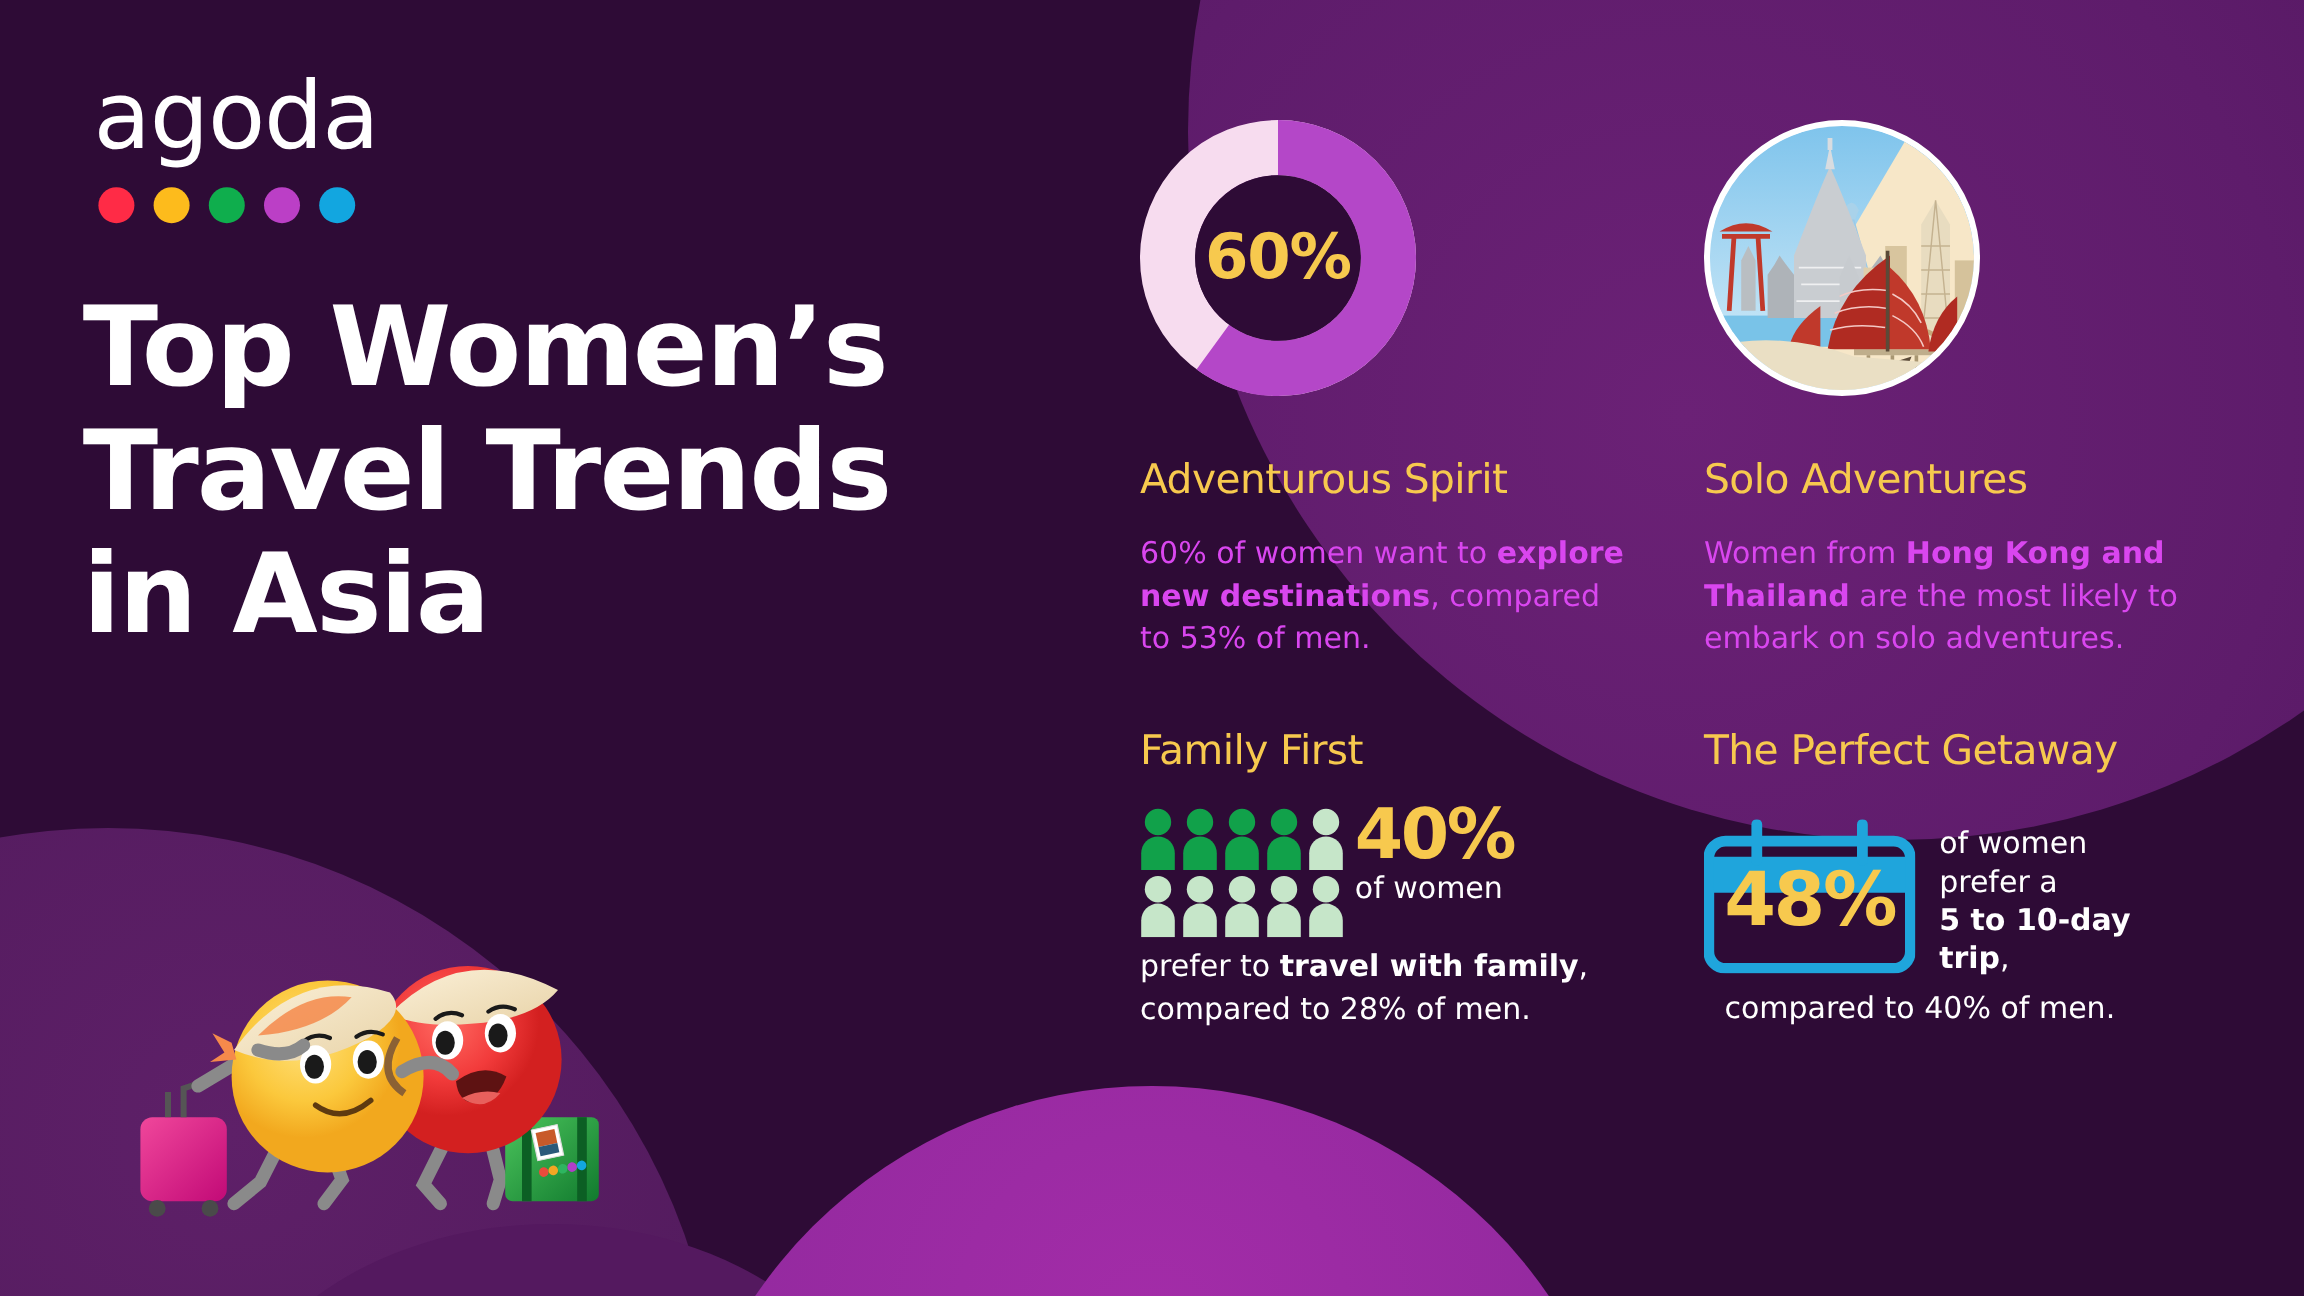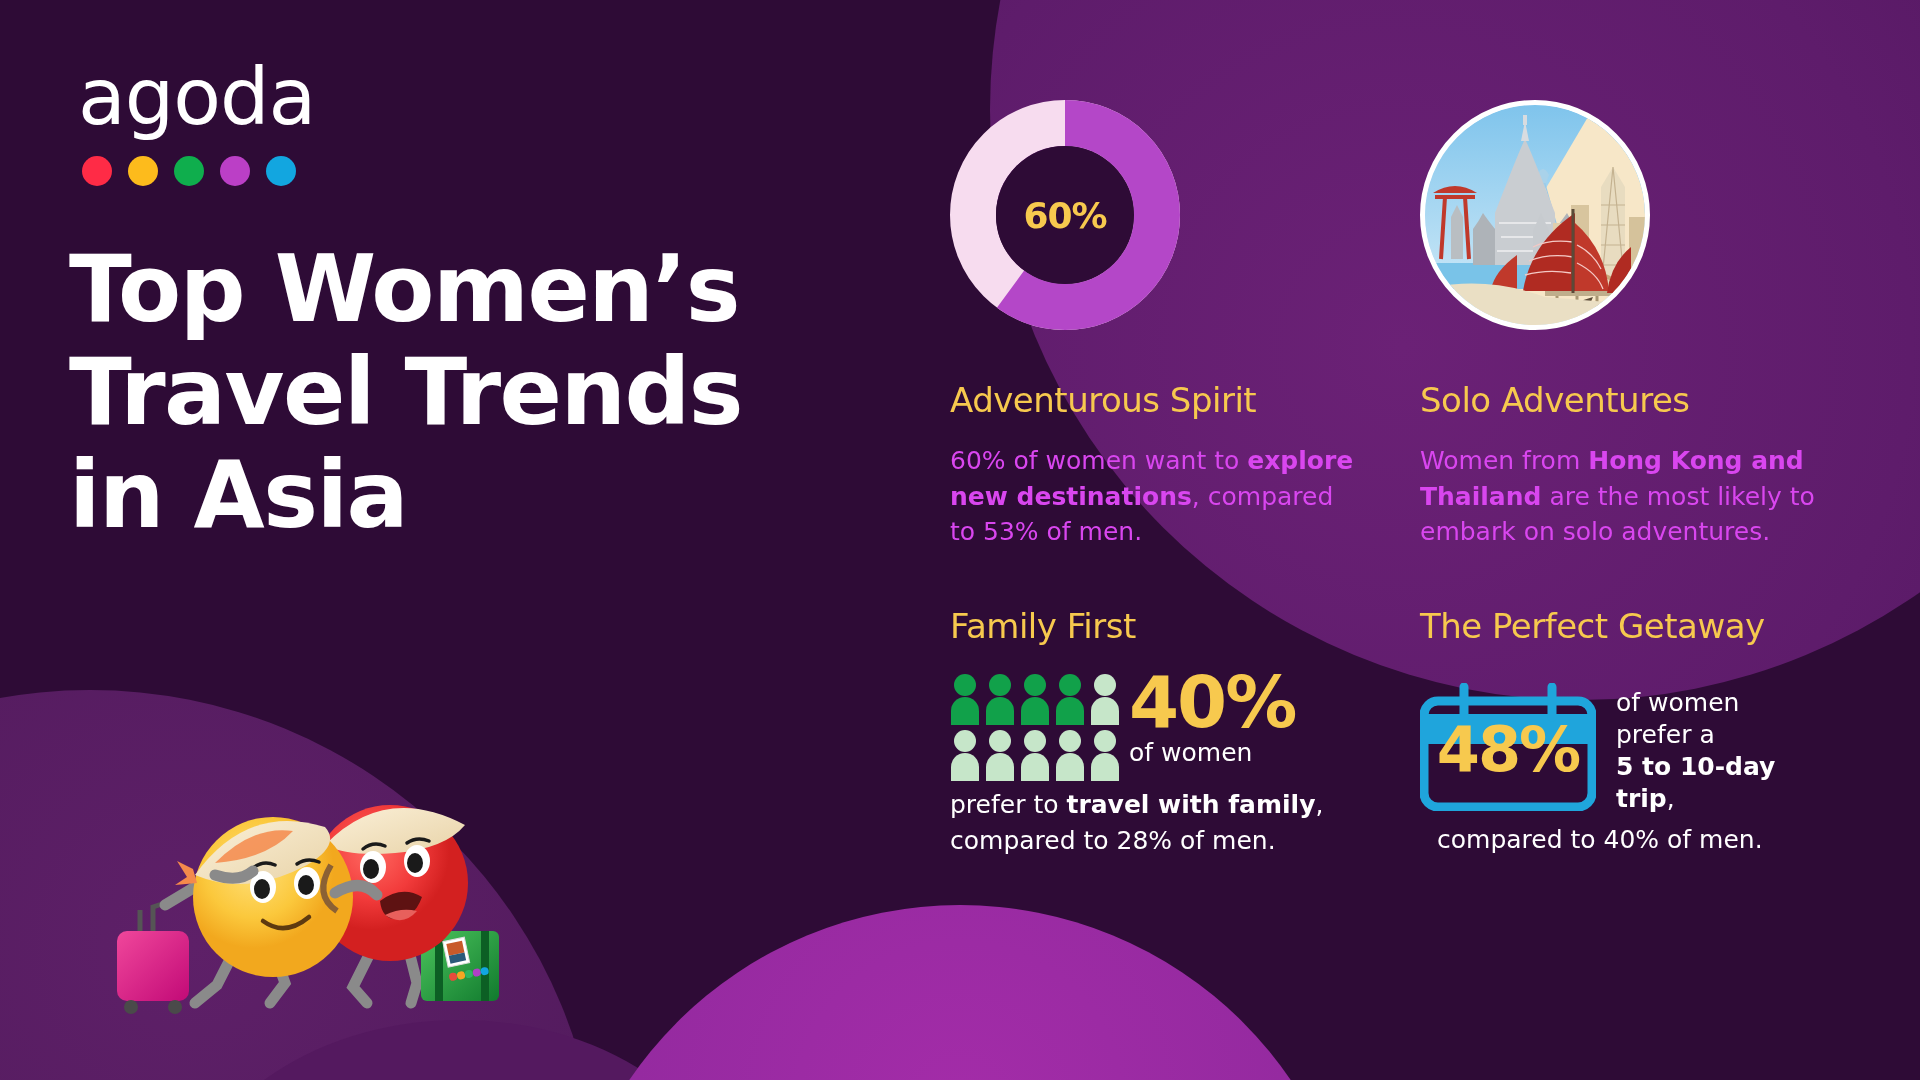--- a/index.html
+++ b/index.html
@@ -70,36 +70,36 @@
   .card-body {
     color:#d946ef; font-size:25px; line-height:1.42;
     font-family:"DejaVu Sans", sans-serif; font-weight:400;
   }
   .card-body b { font-weight:700; }
 
   
   .donut-wrap { width:230px; height:230px; position:relative; margin-bottom:52px; }
   .donut-label {
     position:absolute; inset:0; display:flex; align-items:center; justify-content:center;
-    color:#F7C94E; font-size:36px; font-weight:700;
+    color:#F7C94E; font-size:52px; font-weight:700;
     font-family:"DejaVu Sans", sans-serif; letter-spacing:-1px;
   }
 
   
   .photo-circle {
     width:230px; height:230px; border-radius:50%; overflow:hidden;
     border:5px solid #FFFFFF; margin-bottom:52px; position:relative; background:#BFE1F5;
   }
 
   
   .stat-flex { display:flex; align-items:flex-start; gap:14px; }
   .people-grid { display:grid; grid-template-columns:repeat(5,1fr); gap:4px 5px; width:165px; flex:none; margin-top:4px;}
   .person { width:30px; height:52px; }
   .big-pct {
-    color:#F7C94E; font-size:72px; font-weight:700; line-height:0.92;
+    color:#F7C94E; font-size:58px; font-weight:700; line-height:0.92;
     font-family:"DejaVu Sans", sans-serif; letter-spacing:-2px;
   }
   .side-text { color:#FFFFFF; font-size:25px; line-height:1.35; font-family:"DejaVu Sans", sans-serif; }
   .below-text { color:#FFFFFF; font-size:25px; line-height:1.42; font-family:"DejaVu Sans", sans-serif; margin-top:6px; }
   .below-text b { font-weight:700; }
 
   
   .cal-flex { display:flex; align-items:flex-start; gap:20px; }
   .cal-box { width:176px; height:128px; flex:none; position:relative; margin-top:14px; }
   .cal-pct {

